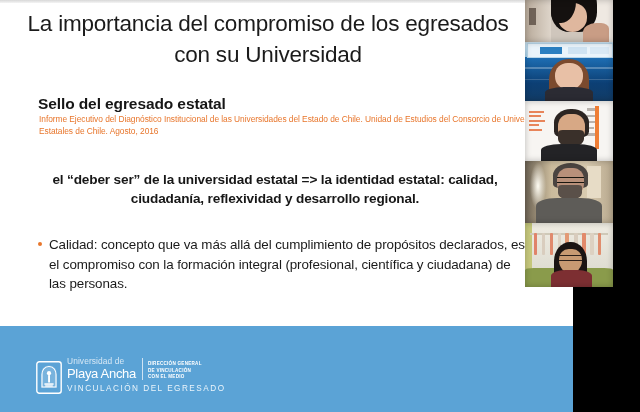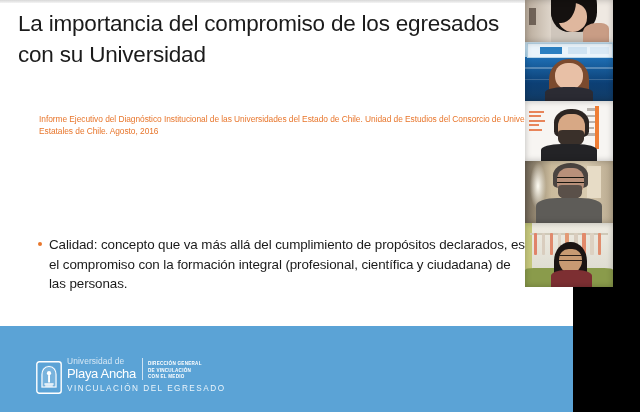--- a/index.html
+++ b/index.html
@@ -36,21 +36,21 @@
     left: 0; top: 0;
     width: 573px; height: 3px;
     background: linear-gradient(to bottom, #d8d8d8, #f4f4f4);
   }
 
   .slide-title {
     position: absolute;
     left: 18px;
     top: 8px;
     width: 500px;
-    text-align: left;
+    text-align: center;
     font-size: 22.5px;
     line-height: 31px;
     color: #1b1b1b;
     font-weight: 400;
     letter-spacing: -0.2px;
   }
 
   .section-head {
     position: absolute;
     left: 38px;
@@ -296,23 +296,25 @@
 </head>
 <body>
 
 <div id="stage">
 
   <div id="slide">
     <div id="slide-topline"></div>
 
     <div class="slide-title">La importancia del compromiso de los egresados con su Universidad</div>
 
+    <div class="section-head">Sello del egresado estatal</div>
 
     <div class="citation">Informe Ejecutivo del Diagnóstico Institucional de las Universidades del Estado de Chile. Unidad de Estudios del Consorcio de Universidades Estatales de Chile. Agosto, 2016</div>
 
+    <div class="statement">el “deber ser” de la universidad estatal =&gt; la identidad estatal: calidad, ciudadanía, reflexividad y desarrollo regional.</div>
 
     <div class="bullet-block">
       <span class="bullet-dot"></span>
       <span class="bullet-text">Calidad: concepto que va más allá del cumplimiento de propósitos declarados, es el compromiso con la formación integral (profesional, científica y ciudadana) de las personas.</span>
     </div>
 
     <div id="footer-band"></div>
 
     <div id="logo">
       <svg class="crest" viewBox="0 0 26 33">

